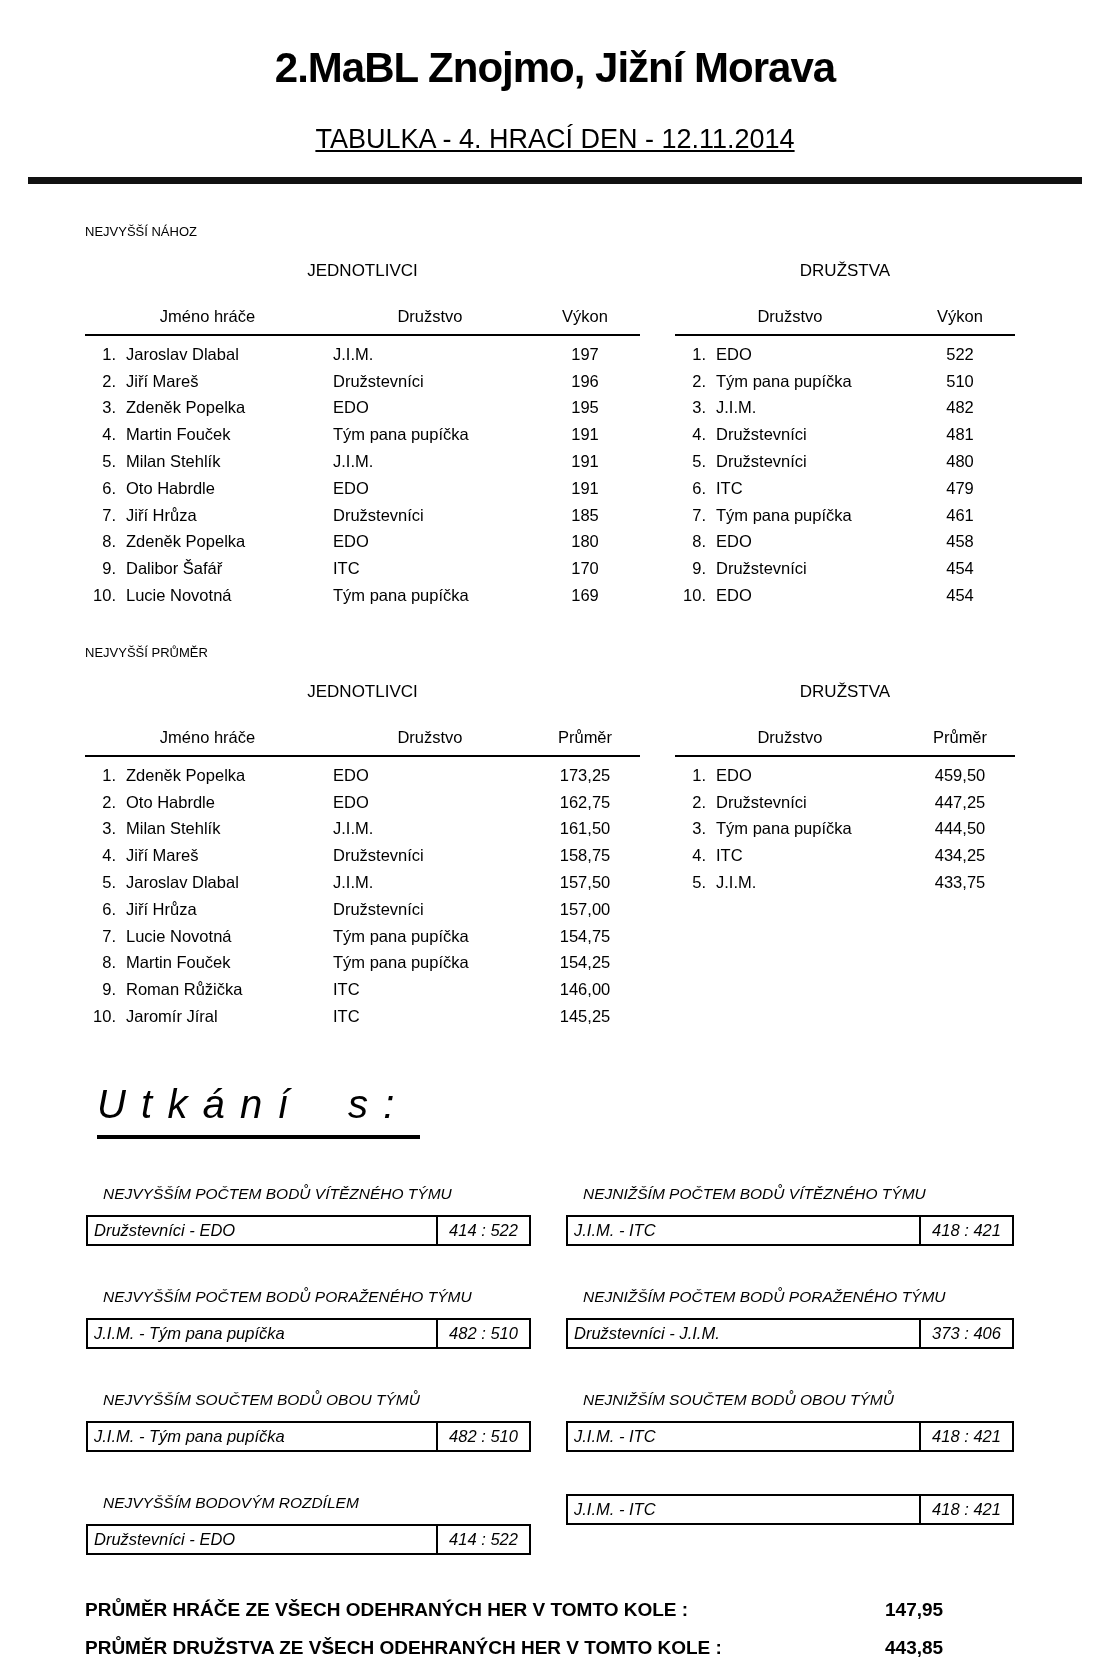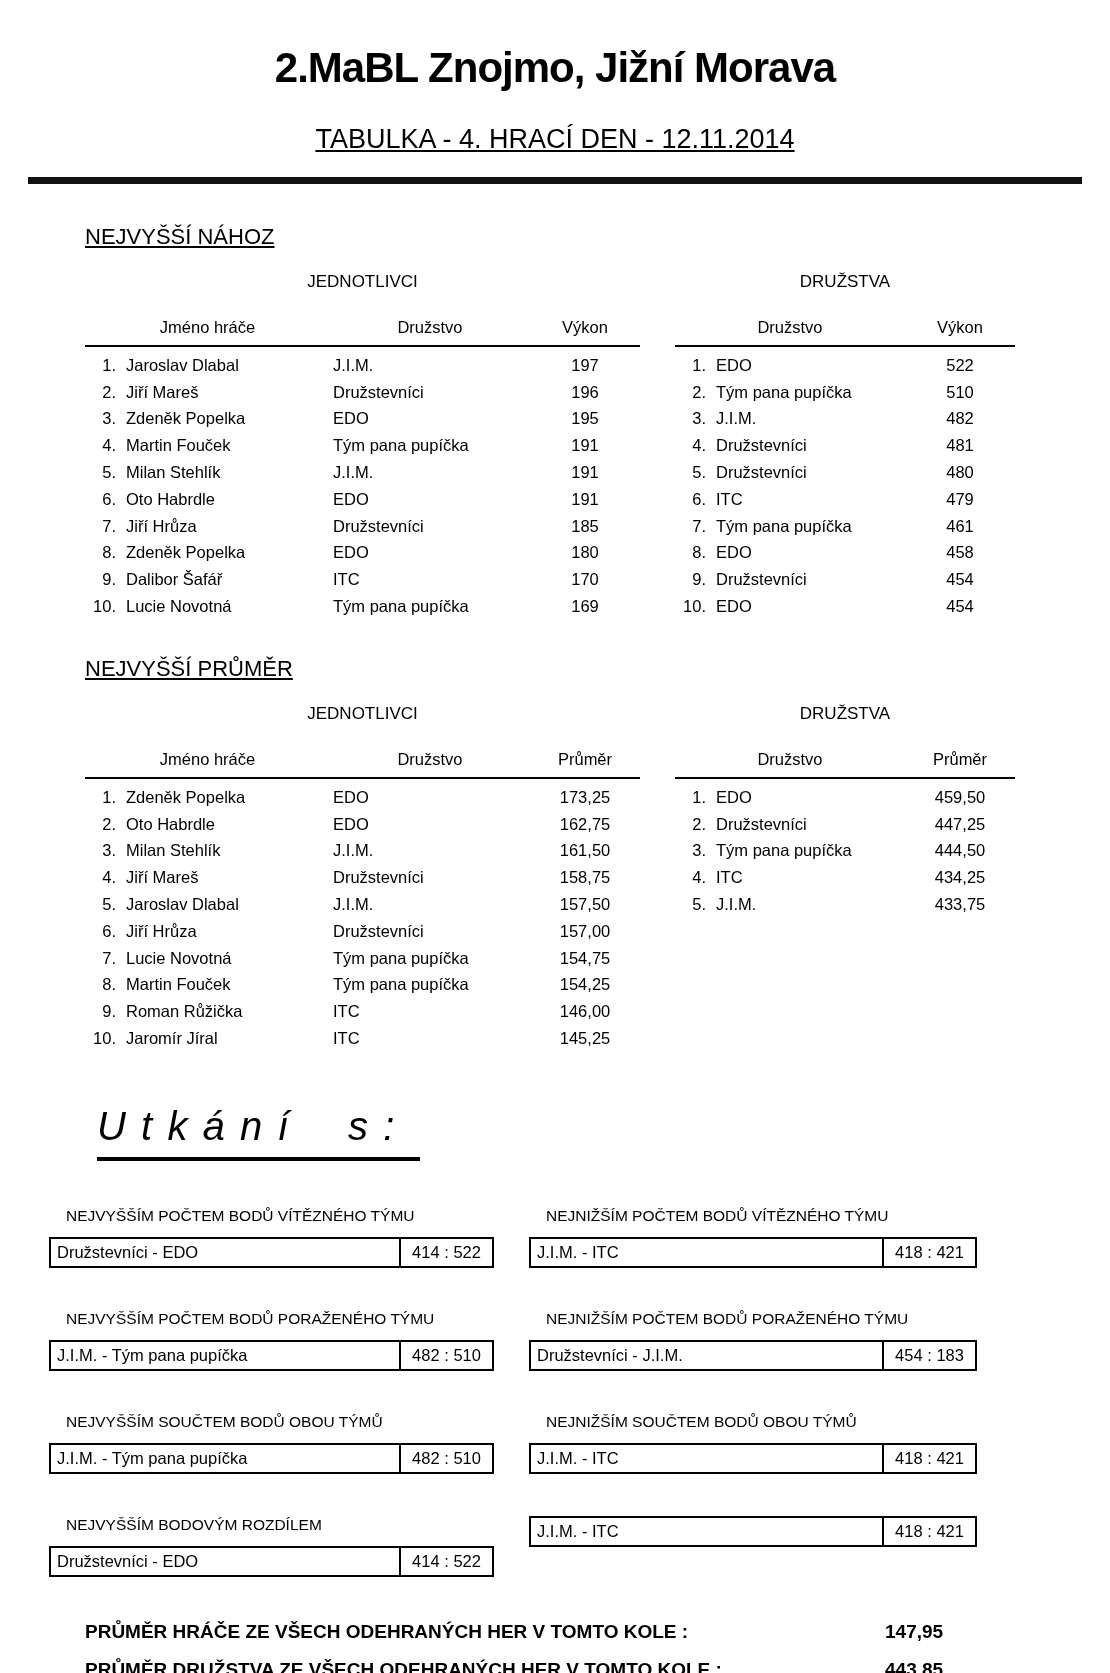--- a/index.html
+++ b/index.html
@@ -28,22 +28,21 @@
   }
   .rule-double {
     margin: 22px 28px 0 28px;
     height: 6px;
     border-top: 5px solid #111;
     border-bottom: 2px solid #111;
   }
 
   .section-heading {
     margin: 40px 0 0 85px;
-    font-size: 22px;
-    text-decoration: underline;
+    font-size: 13px;
   }
 
   .tables {
     display: flex;
     margin-left: 85px;
     gap: 35px;
     margin-top: 0;
   }
   .tbl { margin-top: 22px; }
   .tbl-left  { width: 555px; }
@@ -86,26 +85,27 @@
     font-style: italic;
     display: inline-block;
     letter-spacing: 0.38em;
     word-spacing: 0.45em;
     border-bottom: 4px solid #000;
     padding-bottom: 8px;
     padding-right: 10px;
   }
 
   .matches {
-    margin: 46px 0 0 49px;
+    margin: 46px 0 0 86px;
     width: 928px;
     display: grid;
     grid-template-columns: 445px 448px;
     column-gap: 35px;
     row-gap: 42px;
+    font-style: italic;
   }
   .match-label {
     font-size: 15.5px;
     margin-left: 17px;
     margin-bottom: 12px;
   }
   .match-box {
     border: 2px solid #000;
     height: 31px;
     display: flex;
@@ -450,21 +450,21 @@
         <div class="match-box">
           <div class="match-teams">J.I.M. - Tým pana pupíčka</div>
           <div class="match-score">482 : 510</div>
         </div>
       </div>
 
       <div class="match">
         <div class="match-label">NEJNIŽŠÍM POČTEM BODŮ PORAŽENÉHO TÝMU</div>
         <div class="match-box">
           <div class="match-teams">Družstevníci - J.I.M.</div>
-          <div class="match-score">454 : 183</div>
+          <div class="match-score">373 : 406</div>
         </div>
       </div>
 
       <div class="match">
         <div class="match-label">NEJVYŠŠÍM SOUČTEM BODŮ OBOU TÝMŮ</div>
         <div class="match-box">
           <div class="match-teams">J.I.M. - Tým pana pupíčka</div>
           <div class="match-score">482 : 510</div>
         </div>
       </div>

